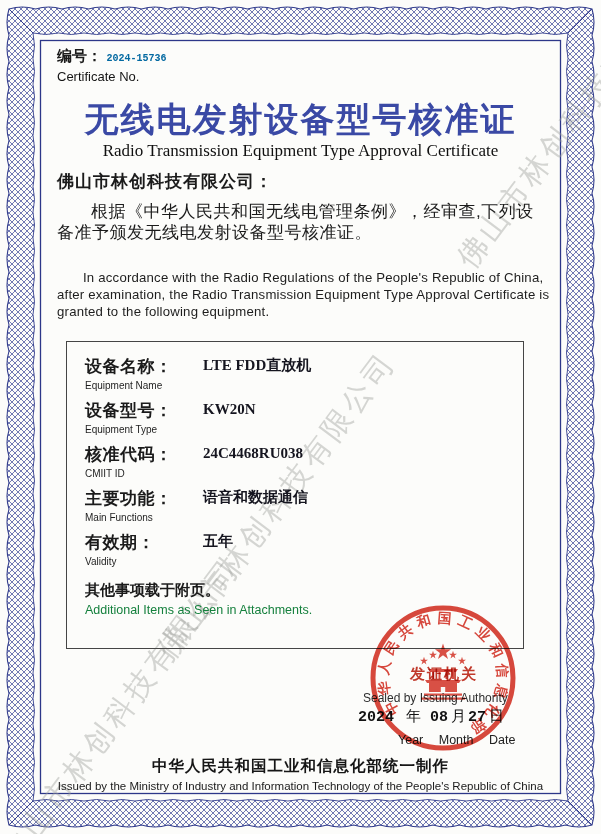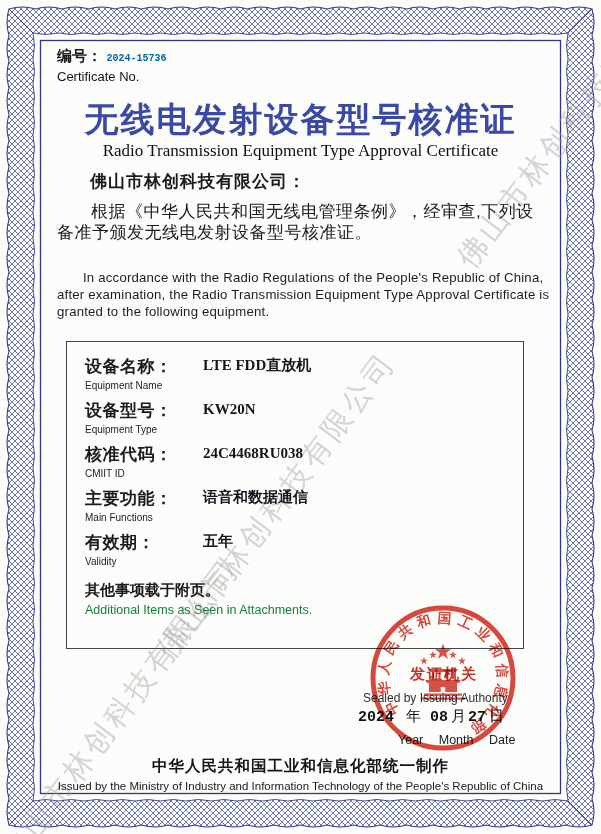--- a/index.html
+++ b/index.html
@@ -26,21 +26,21 @@
   .title-zh{
     left:0;right:0;top:97px;text-align:center;z-index:3;
     font-size:34px;font-weight:800;color:#3a49a5;letter-spacing:2px;
     font-family:"Liberation Serif","DejaVu Serif",serif;
   }
   .title-en{
     left:0;right:0;top:141px;text-align:center;z-index:3;
     font-size:17px;color:#101010;
     font-family:"Liberation Serif","DejaVu Serif",serif;
   }
-  .addressee{left:57px;top:170px;z-index:3;font-size:17px;font-weight:700;letter-spacing:1px;margin-left:33px;}
+  .addressee{left:57px;top:170px;z-index:3;font-size:17px;font-weight:700;letter-spacing:1px;}
   .para-zh{
     left:57px;top:201px;width:494px;z-index:3;
     font-size:17px;line-height:21px;text-indent:2em;letter-spacing:.5px;font-weight:500;
   }
   .para-en{
     left:57px;top:269px;width:498px;z-index:3;
     font-size:13.2px;line-height:17px;text-indent:26px;color:#1d1d1d;letter-spacing:.2px;
   }
   
   .equip-box{

